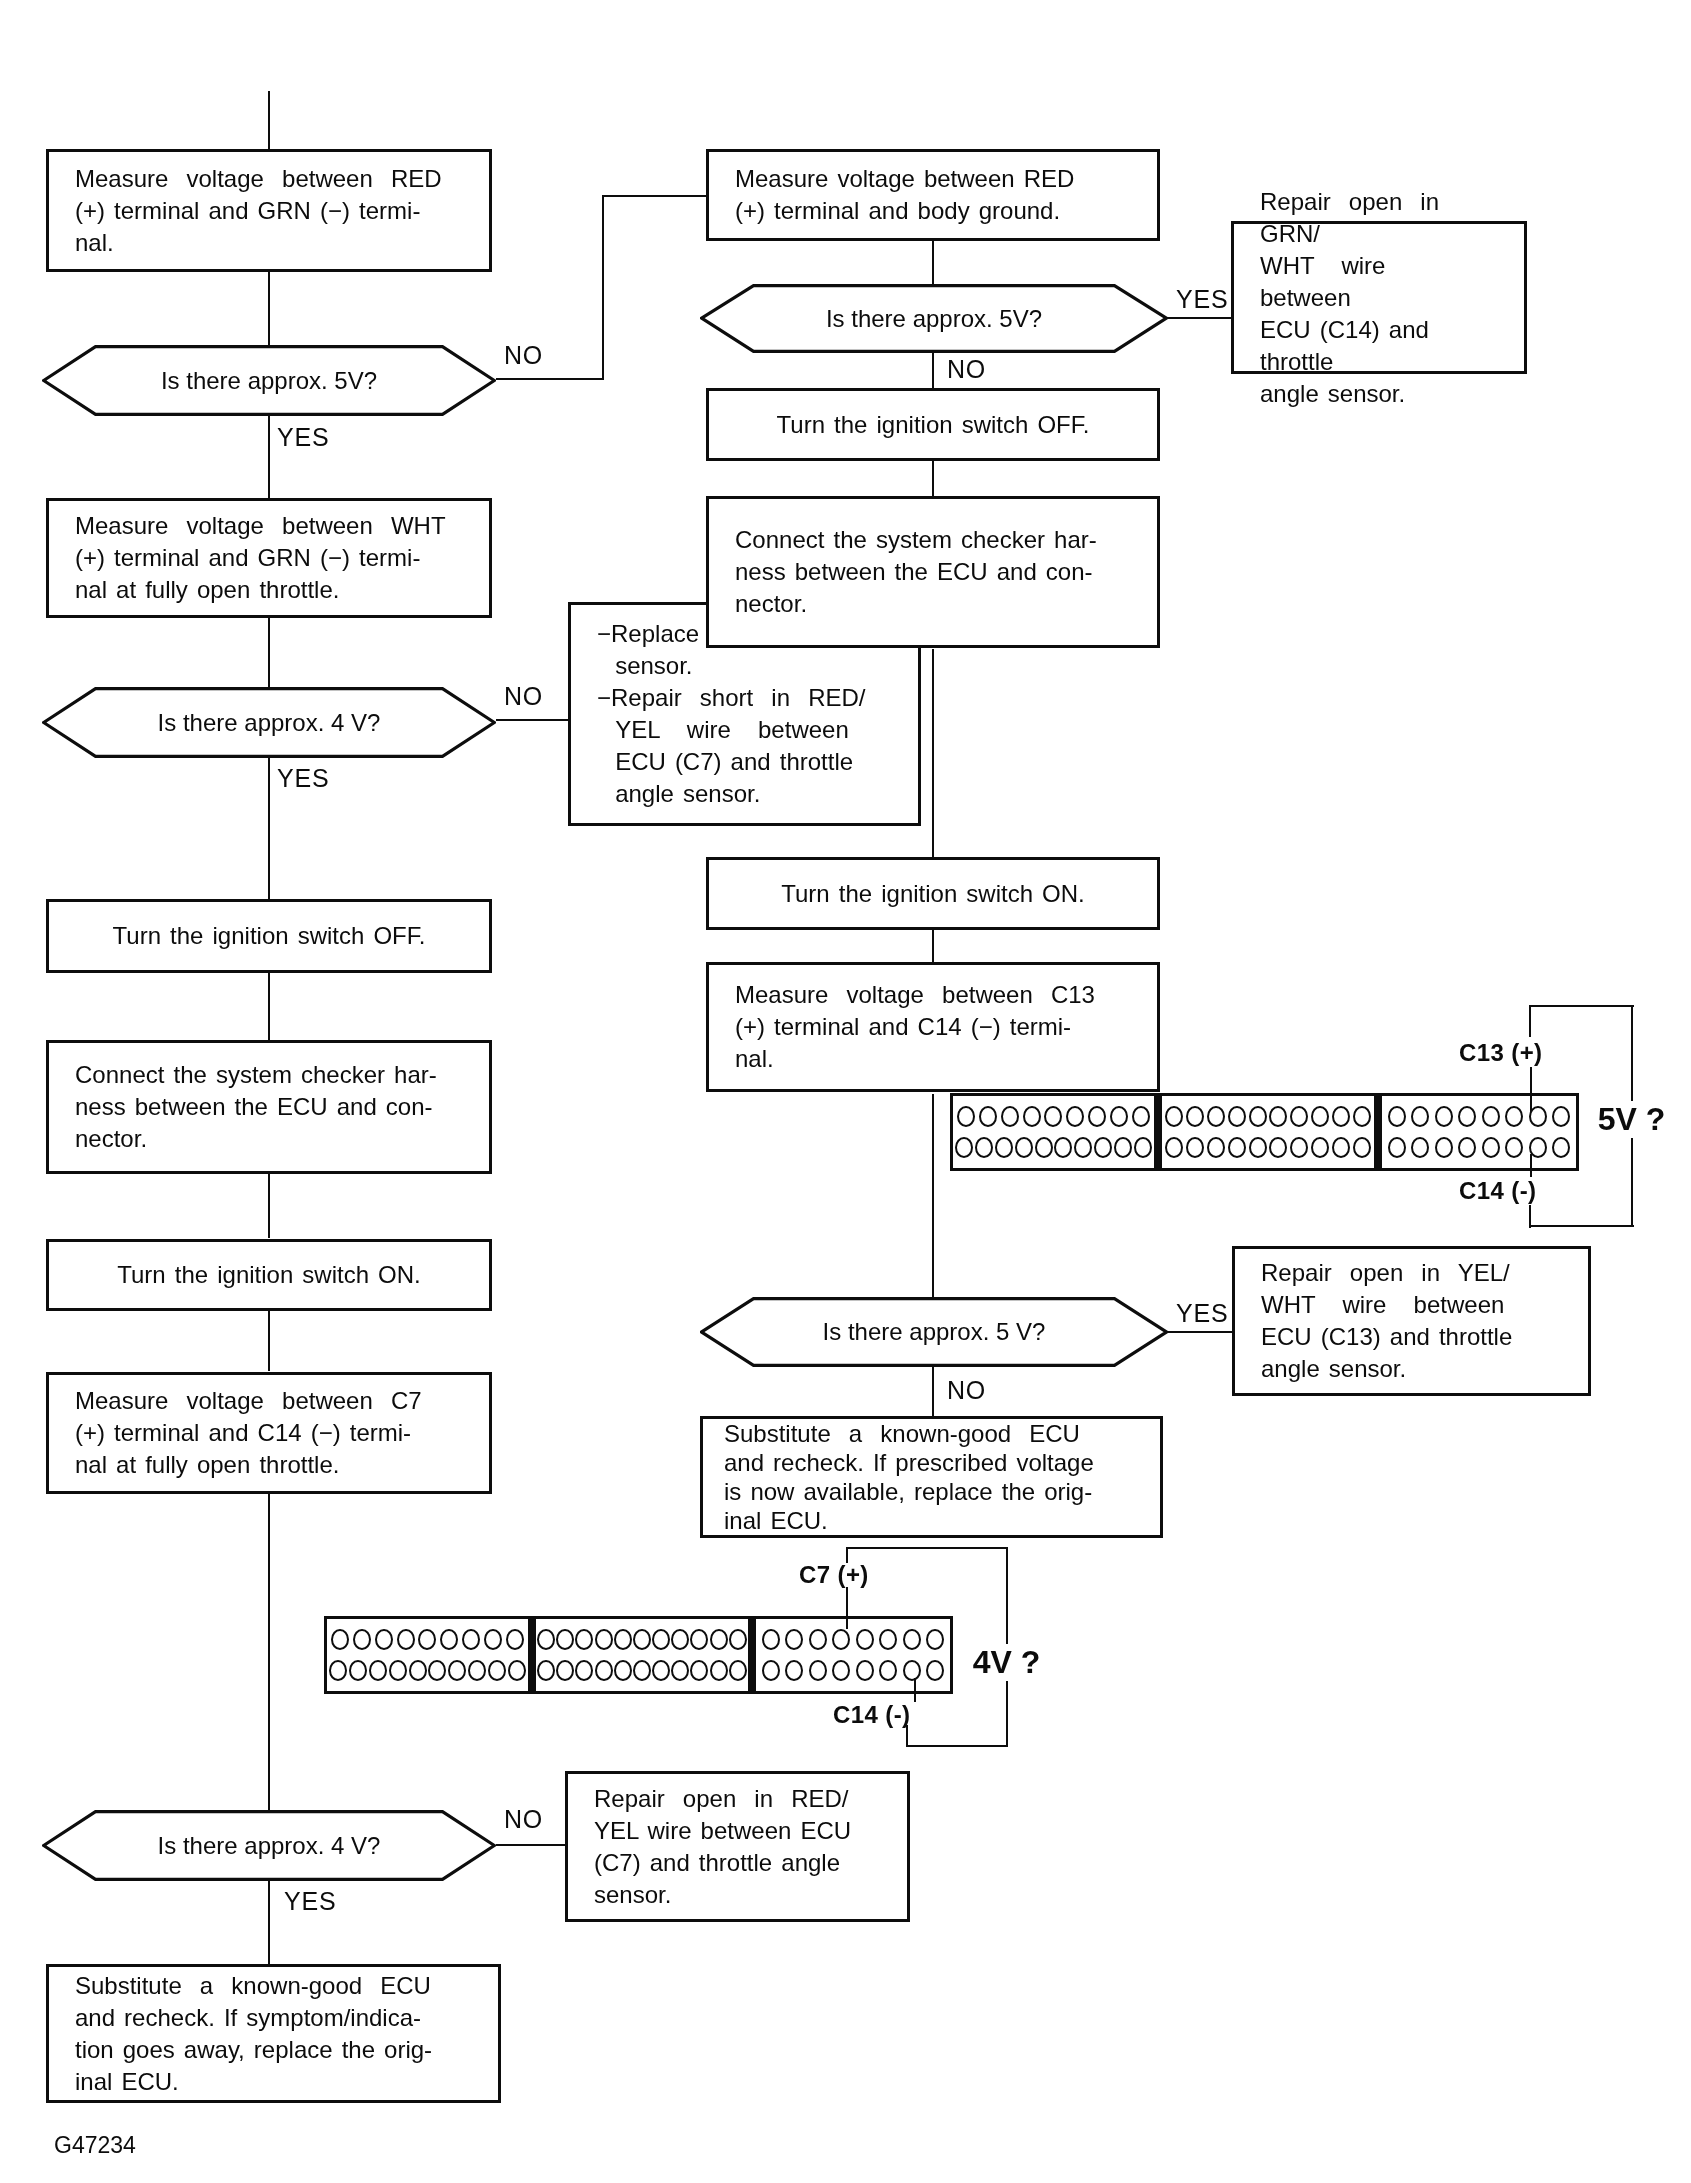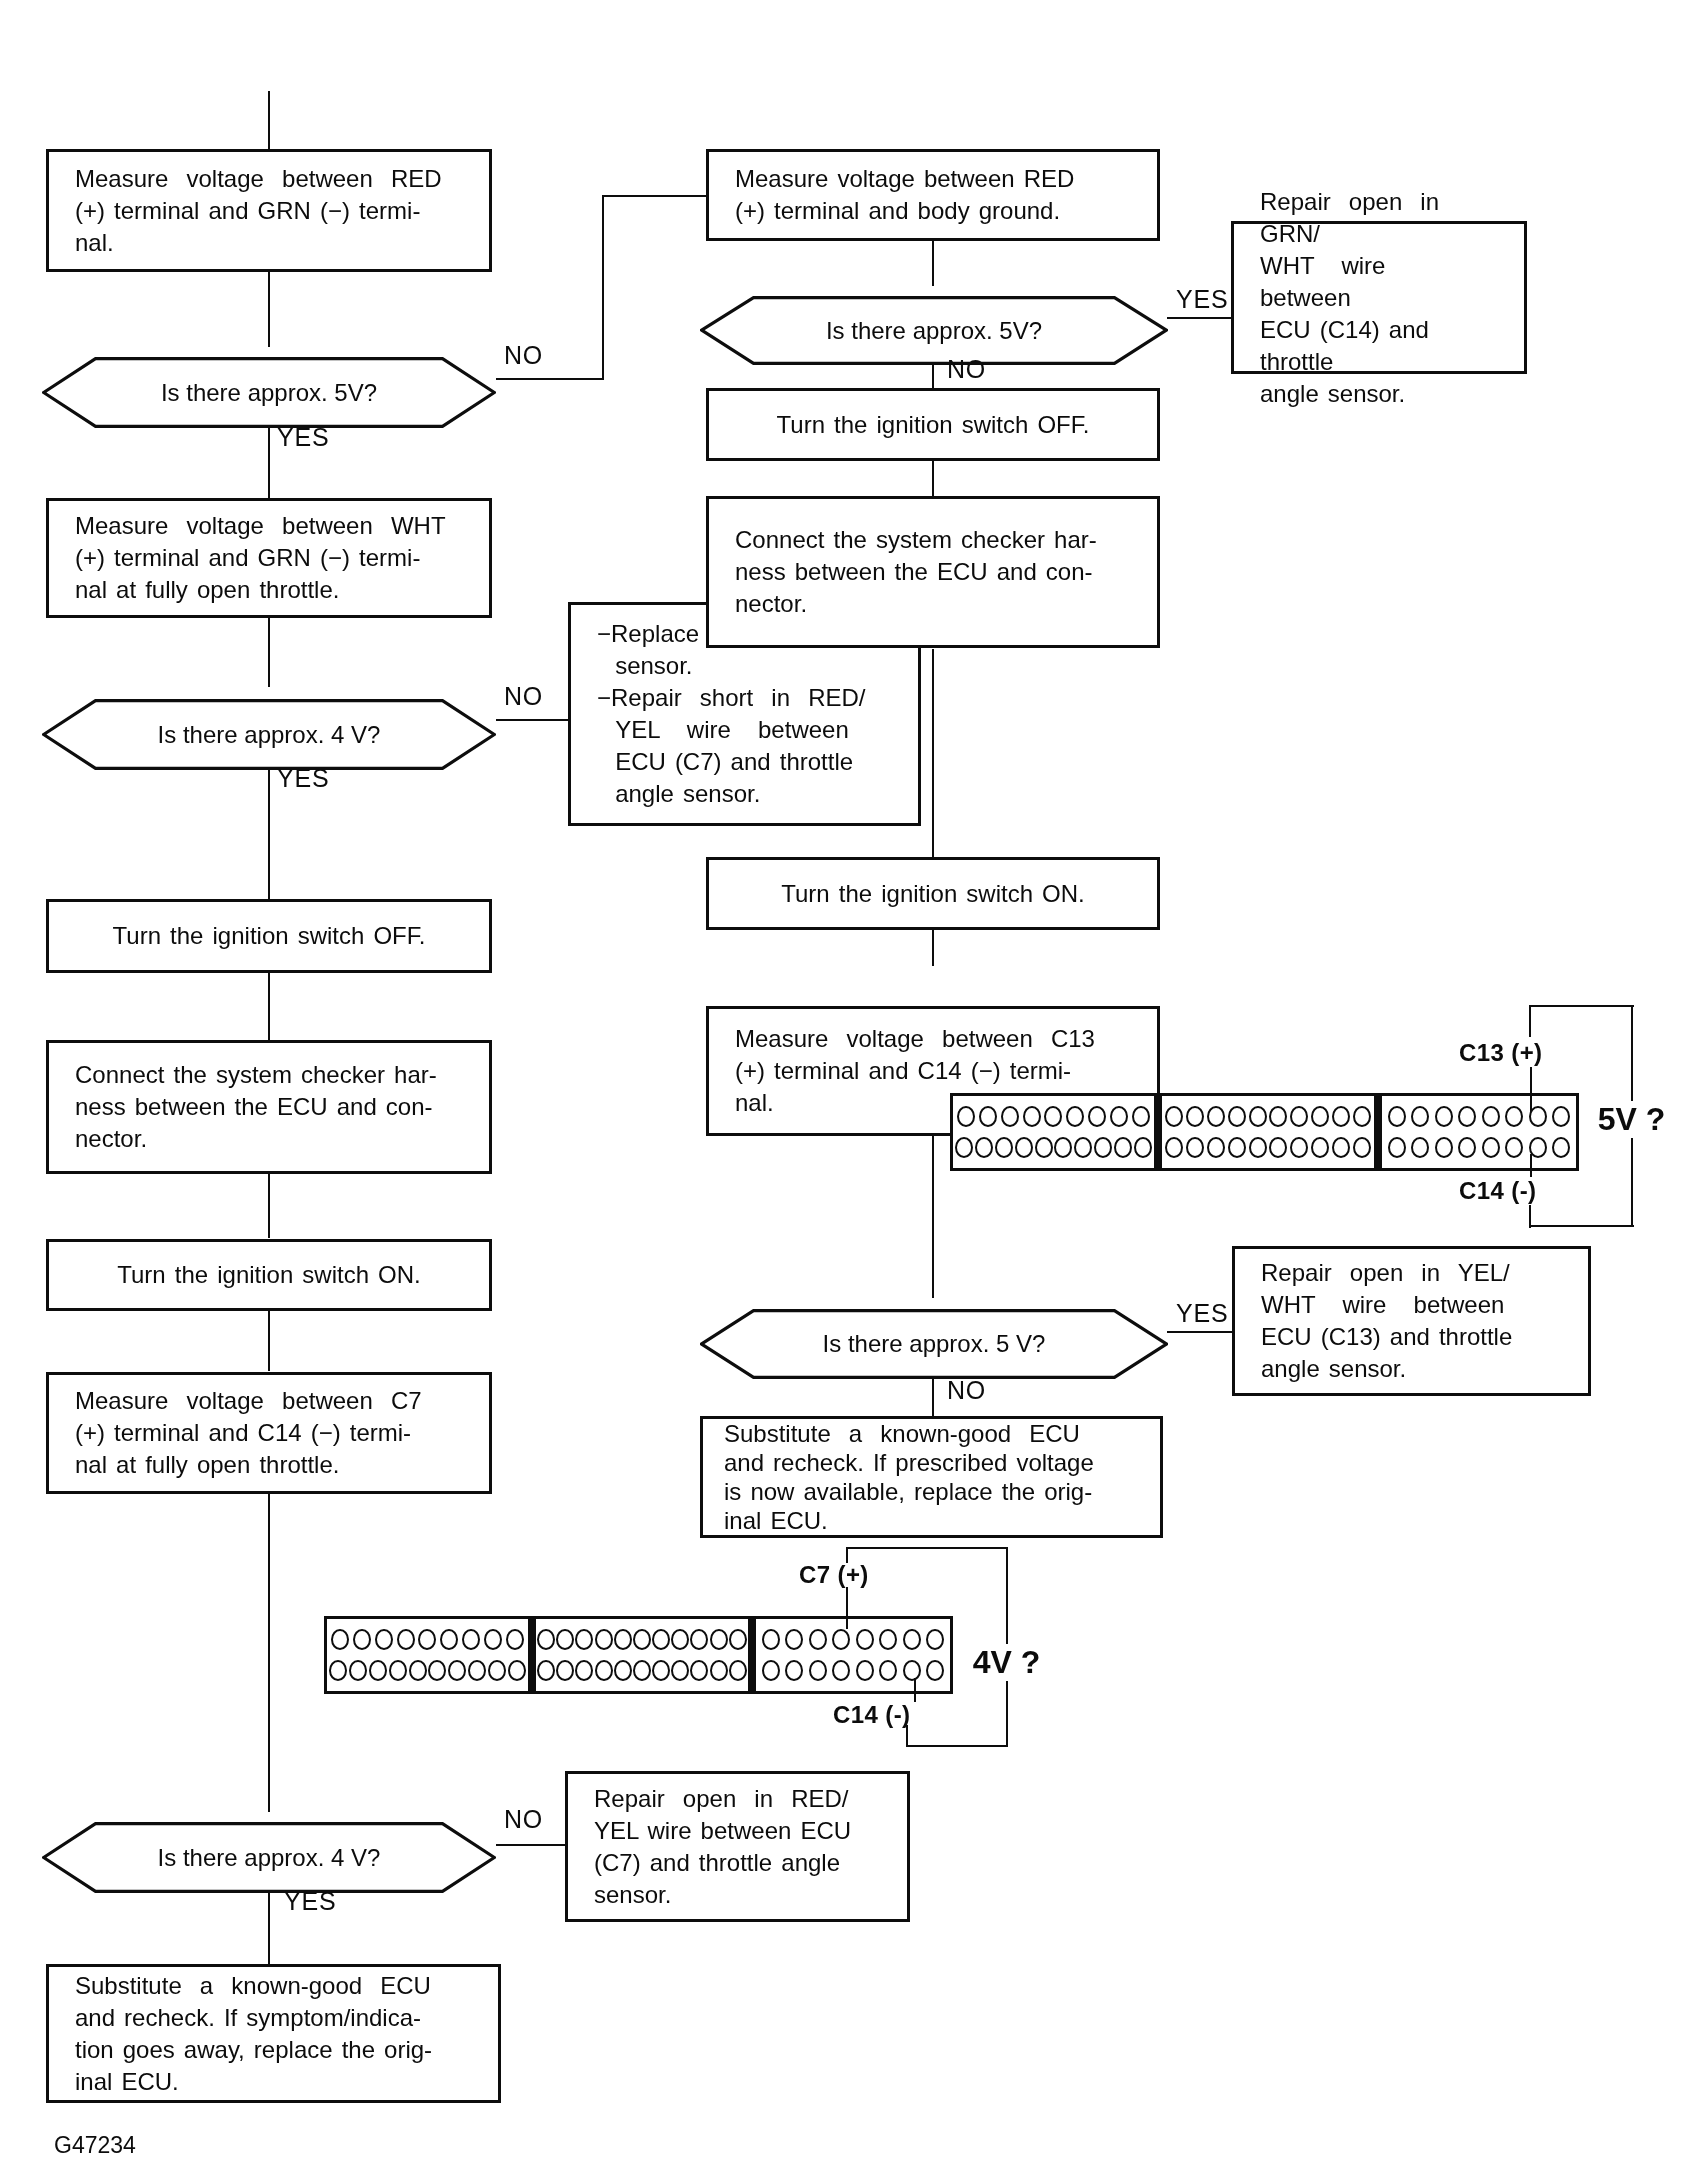--- a/index.html
+++ b/index.html
@@ -4,21 +4,21 @@
 <style>
   html,body{margin:0;padding:0;background:#ffffff;}
   #page{position:relative;width:1691px;height:2183px;background:#ffffff;overflow:hidden;
         font-family:"Liberation Sans",sans-serif;color:#0c0c0c;}
   .title{position:absolute;font-size:31px;letter-spacing:-0.2px;white-space:nowrap;}
   .box{position:absolute;border:3.2px solid #0d0d0d;background:#fff;box-sizing:border-box;
        display:flex;align-items:center;font-size:24px;line-height:32px;
        white-space:pre-wrap;word-spacing:2.4px;padding:0 26px;}
   .box.c{justify-content:center;text-align:center;padding:0 8px;}
   .box.tight{line-height:29px;}
-  .hex{position:absolute;margin-top:12px;}
+  .hex{position:absolute;}
   .hex svg{position:absolute;left:0;top:0;width:100%;height:100%;}
   .hex polygon{fill:#ffffff;stroke:#0d0d0d;stroke-width:4;}
   .hex span{position:absolute;left:0;top:0;width:100%;height:100%;display:flex;
             align-items:center;justify-content:center;font-size:24px;}
   .ln{position:absolute;background:#0d0d0d;}
   .lbl{position:absolute;font-size:25px;letter-spacing:0.8px;white-space:nowrap;}
   .plbl{position:absolute;font-size:24px;font-weight:700;white-space:nowrap;letter-spacing:0.4px;}
   .vq{position:absolute;font-size:32px;font-weight:700;text-align:center;background:#fff;white-space:nowrap;}
   .conn{position:absolute;width:629px;height:78px;background:#0d0d0d;border:3.2px solid #0d0d0d;
         box-sizing:border-box;display:flex;gap:8px;}
@@ -145,21 +145,21 @@
 angle sensor.</div>
 
   <div class="box c" style="left:706px;top:388px;width:454px;height:73px">Turn the ignition switch OFF.</div>
 
   <div class="box" style="left:706px;top:496px;width:454px;height:152px">Connect the system checker har-
 ness between the ECU and con-
 nector.</div>
 
   <div class="box c" style="left:706px;top:857px;width:454px;height:73px">Turn the ignition switch ON.</div>
 
-  <div class="box" style="left:706px;top:1006px;width:454px;height:130px">Measure  voltage  between  C13
+  <div class="box" style="left:706px;top:962px;width:454px;height:130px">Measure  voltage  between  C13
 (+) terminal and C14 (−) termi-
 nal.</div>
 
   <div class="hex" style="left:700px;top:1297px;width:468px;height:70px">
     <svg viewBox="0 0 577 86" preserveAspectRatio="none">
       <polygon points="66,2 511,2 575,43 511,84 66,84 2,43"></polygon>
       </svg>
     <span>Is there approx. 5 V?</span>
   </div>
   <div class="lbl" style="left:1176px;top:1299px">YES</div>

